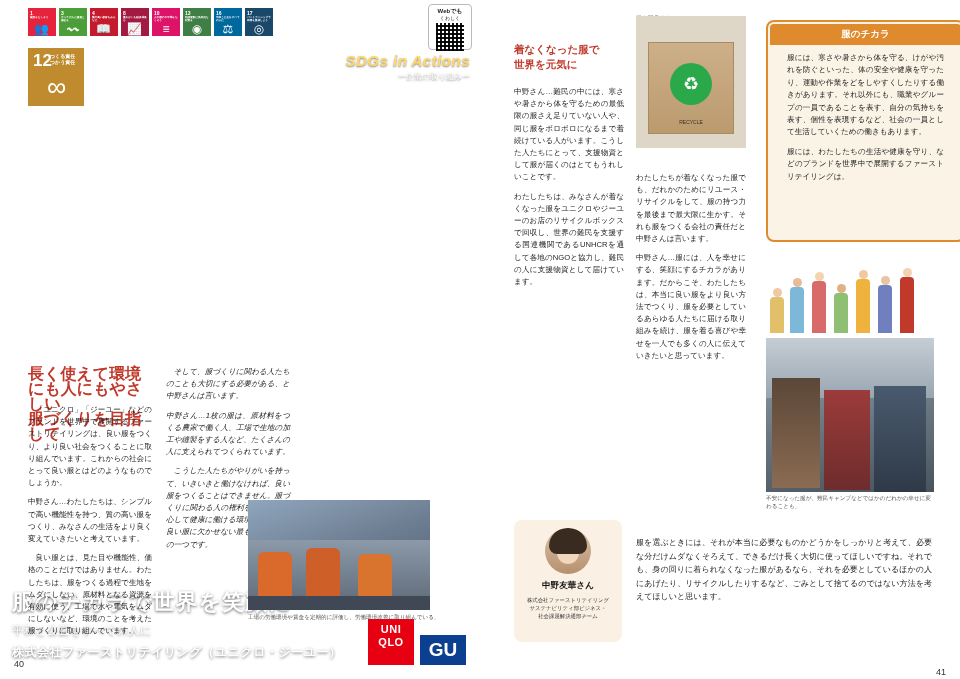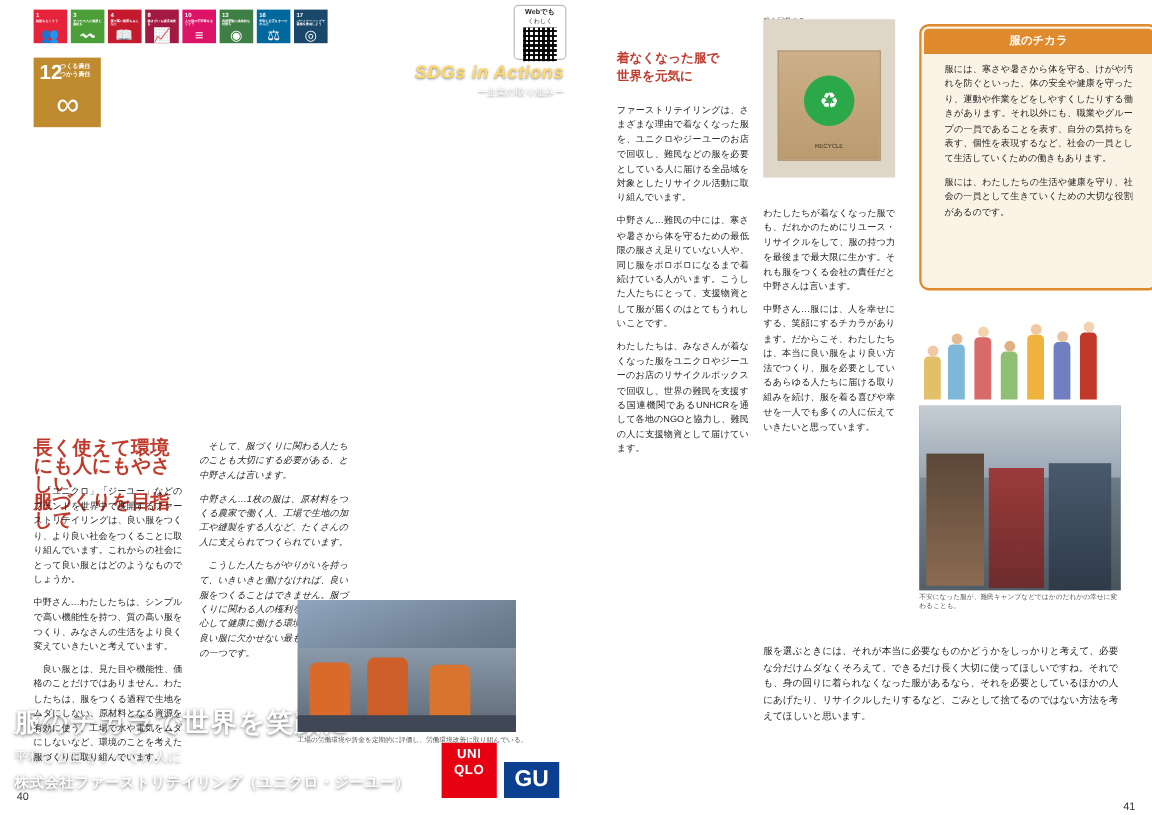--- a/index.html
+++ b/index.html
@@ -336,21 +336,20 @@
   </div>
 
   <div class="spread-gutter"></div>
 
   <div class="right-page">
 
     <div class="rp-head" style="white-space:pre-line">着なくなった服で
 世界を元気に</div>
 
     <div class="rcol rcol1">
-      <p class="lead">ファーストリテイリングは、さまざまな理由で着なくなった服を、ユニクロやジーユーのお店で回収し、難民などの服を必要としている人に届ける全品域を対象としたリサイクル活動に取り組んでいます。</p>
       <p>中野さん…難民の中には、寒さや暑さから体を守るための最低限の服さえ足りていない人や、同じ服をボロボロになるまで着続けている人がいます。こうした人たちにとって、支援物資として服が届くのはとてもうれしいことです。</p>
       <p class="lead">わたしたちは、みなさんが着なくなった服をユニクロやジーユーのお店のリサイクルボックスで回収し、世界の難民を支援する国連機関であるUNHCRを通して各地のNGOと協力し、難民の人に支援物資として届けています。</p>
     </div>
 
     <div class="box-cap" style="white-space:pre-line">服を回収する
 リサイクルボックス</div>
     <div class="box-photo">
       <div class="cardboard">
         <div class="circle">♻</div>
         <div class="lab">RECYCLE</div>
@@ -359,21 +358,21 @@
 
     <div class="rcol rcol2">
       <p class="lead">わたしたちが着なくなった服でも、だれかのためにリユース・リサイクルをして、服の持つ力を最後まで最大限に生かす。それも服をつくる会社の責任だと中野さんは言います。</p>
       <p>中野さん…服には、人を幸せにする、笑顔にするチカラがあります。だからこそ、わたしたちは、本当に良い服をより良い方法でつくり、服を必要としているあらゆる人たちに届ける取り組みを続け、服を着る喜びや幸せを一人でも多くの人に伝えていきたいと思っています。</p>
     </div>
 
     <div class="side-panel">
       <div class="sp-title">服のチカラ</div>
       <div class="sp-body">
         <p class="lead">服には、寒さや暑さから体を守る、けがや汚れを防ぐといった、体の安全や健康を守ったり、運動や作業をどをしやすくしたりする働きがあります。それ以外にも、職業やグループの一員であることを表す、自分の気持ちを表す、個性を表現するなど、社会の一員として生活していくための働きもあります。</p>
-        <p class="lead">服には、わたしたちの生活や健康を守り、社会の一員として生きていくための大切な役割があるのです。</p>
+        <p class="lead">服には、わたしたちの生活や健康を守り、などのブランドを世界中で展開するファーストリテイリングは。</p>
       </div>
     </div>
 
     <div class="people-illus">
       <div class="fig" style="left:4px;height:46px;">
         <div class="head" style="background:#f0c9a4"></div>
           <div class="body" style="height:36px;background:#e2c06a"></div>
       </div>
       <div class="fig" style="left:24px;height:56px;">
         <div class="head" style="background:#e8bb94"></div>
@@ -402,18 +401,28 @@
     </div>
 
     <div class="photo-people">
       <div style="position:absolute;left:0;top:0;width:100%;height:60px;background:linear-gradient(180deg,#c6cdd4,#98a6b2)"></div>
       <div style="position:absolute;left:6px;top:40px;width:48px;height:110px;background:linear-gradient(180deg,#5b4738,#8b6b52)"></div>
       <div style="position:absolute;left:58px;top:52px;width:46px;height:100px;background:linear-gradient(180deg,#9c3b3b,#6e2c2c)"></div>
       <div style="position:absolute;left:108px;top:48px;width:52px;height:106px;background:linear-gradient(180deg,#4a5a6e,#2f3a48)"></div>
     </div>
     <div class="pp-cap">不安になった服が、難民キャンプなどではかのだれかの幸せに変わることも。</div>
 
+    <div class="profile">
+      <div class="ava">
+        <div class="face"></div>
+          <div class="hair"></div>
+      </div>
+      <div class="pname">中野友華さん</div>
+      <div class="prole" style="white-space:pre-line">株式会社ファーストリテイリング
+サステナビリティ部ビジネス・
+社会課題解決通部チーム</div>
+    </div>
 
     <div class="quote-note">服を選ぶときには、それが本当に必要なものかどうかをしっかりと考えて、必要な分だけムダなくそろえて、できるだけ長く大切に使ってほしいですね。それでも、身の回りに着られなくなった服があるなら、それを必要としているほかの人にあげたり、リサイクルしたりするなど、ごみとして捨てるのではない方法を考えてほしいと思います。</div>
 
     <div class="folio-right">41</div>
   </div>
 </div>
 
 </body></html>

